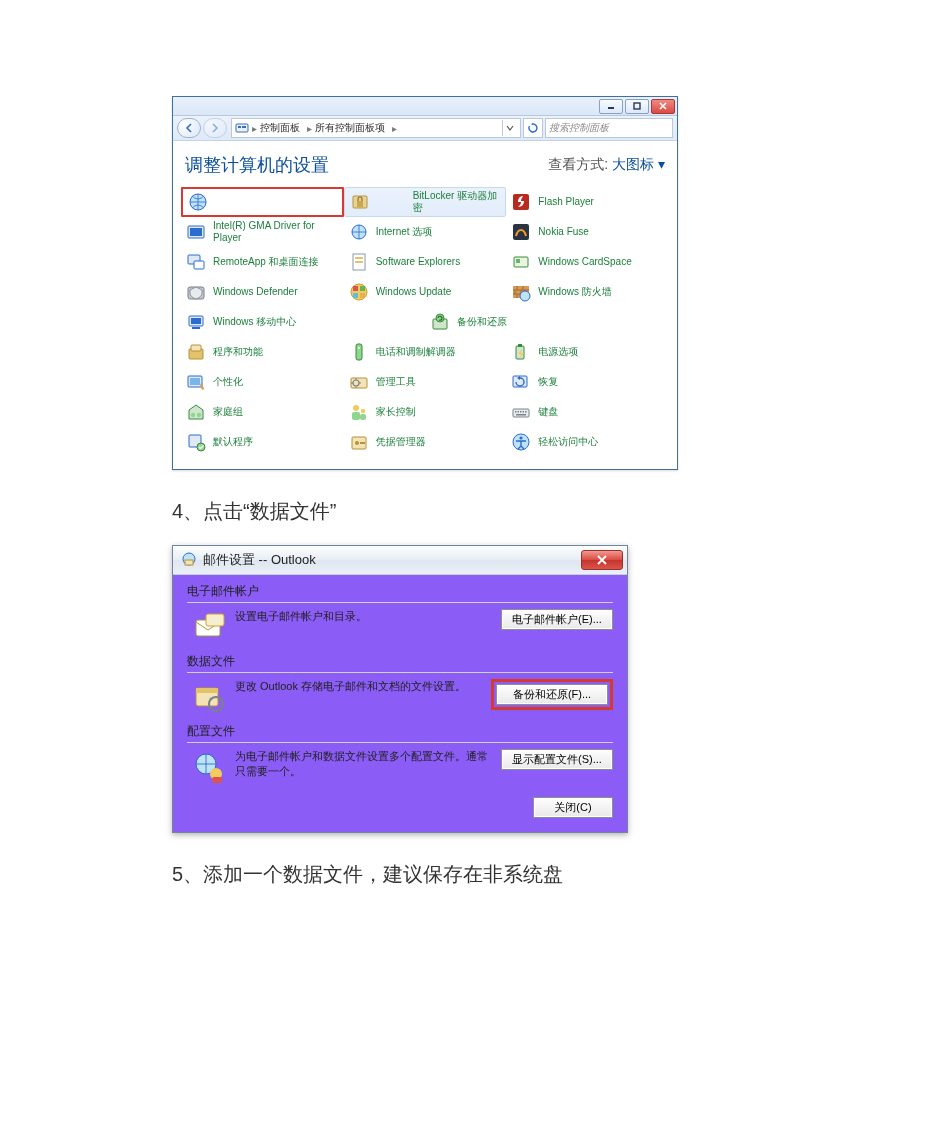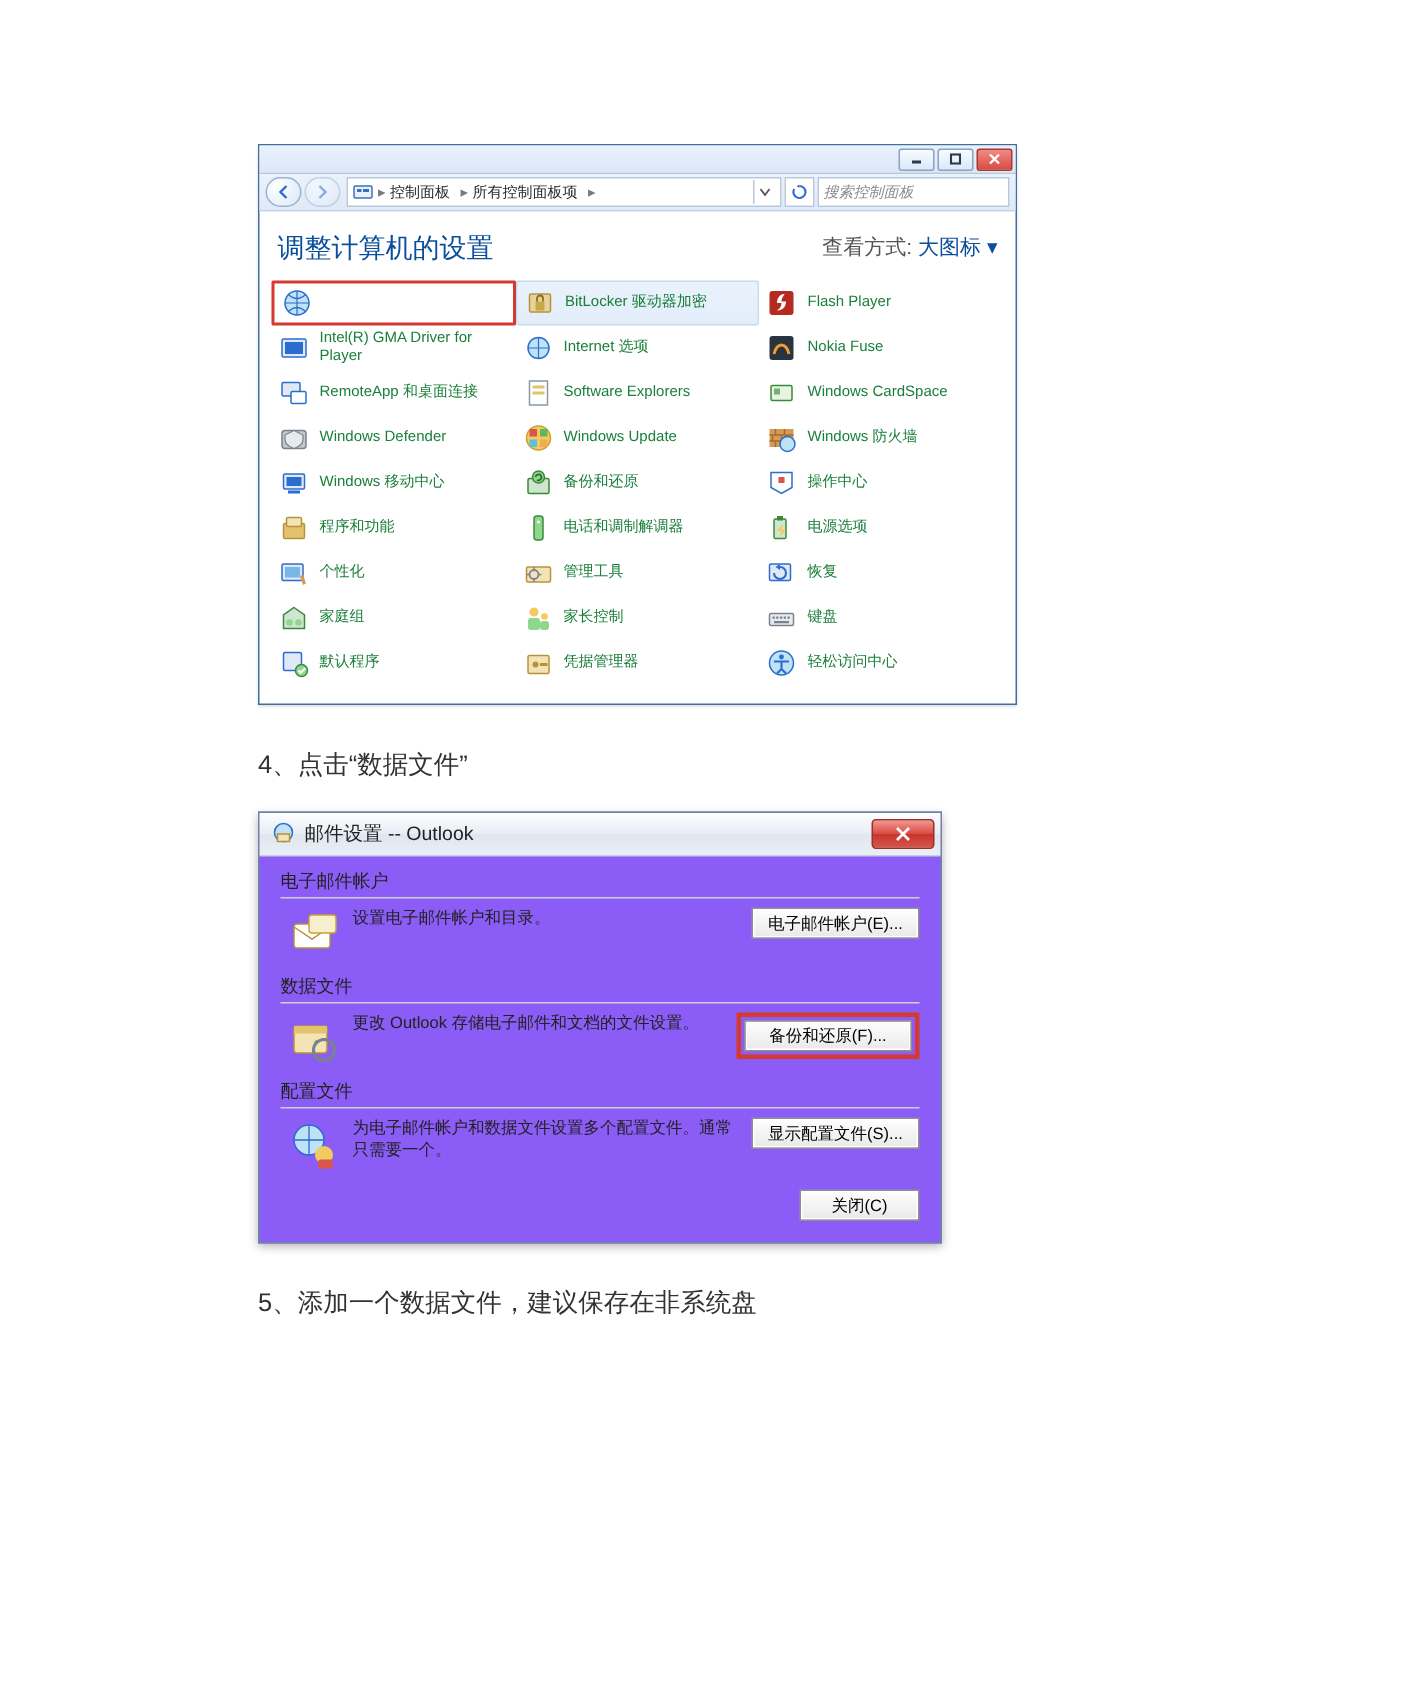--- a/index.html
+++ b/index.html
@@ -1,17 +1,17 @@
 <!DOCTYPE html>
 <html><head>
 <meta charset="utf-8">
 <style>
   html, body { margin:0; padding:0; background:#fff; font-family:"Microsoft YaHei","Segoe UI",Tahoma,Arial,sans-serif; color:#333; -webkit-font-smoothing:antialiased; }
   .page { width:945px; height:1123px; margin:0 auto; position:relative; box-sizing:border-box; padding:96px 0 0 172px; }
-  .caption { font-size:17px; color:#333; margin:28px 0 20px 0; }
+  .caption { font-size:20px; color:#333; margin:28px 0 20px 0; }
 
   
   .cp-window { width:504px; border:1px solid #3f6ea0; background:#fff; box-shadow:0 1px 2px rgba(0,0,0,.15); }
   .cp-titlebar { height:18px; background:linear-gradient(#e9f1fb,#dbe7f7); border-bottom:1px solid #b9c8dc; display:flex; justify-content:flex-end; align-items:center; padding:0 2px; }
   .cp-btn { width:22px; height:13px; margin-left:2px; border:1px solid #8aa2c2; border-radius:2px; background:linear-gradient(#f7fbff,#dce8f8); display:flex; align-items:center; justify-content:center; }
   .cp-btn svg { display:block; }
   .cp-close { background:linear-gradient(#f08a85,#d94b43); border-color:#a73a33; }
   .cp-navbar { height:24px; background:linear-gradient(#eaf2fb,#dfeaf8); border-bottom:1px solid #c5d3e6; display:flex; align-items:center; padding:0 4px; font-size:10px; color:#2a2a2a; }
   .cp-nav-btn { width:22px; height:18px; border:1px solid #9bb3d1; border-radius:10px; background:radial-gradient(circle at 30% 30%,#fff,#dbe7f7); display:flex; align-items:center; justify-content:center; margin-right:2px; }
   .cp-breadcrumb { flex:1; display:flex; align-items:center; height:18px; margin:0 2px; border:1px solid #b9c8dc; background:#fff; padding:0 3px; overflow:hidden; }
@@ -21,21 +21,21 @@
   .cp-refresh { width:18px; height:18px; border:1px solid #b9c8dc; background:#fff; display:flex; align-items:center; justify-content:center; margin-right:2px; color:#2b6cd0; }
   .cp-search { flex:0 0 120px; height:18px; border:1px solid #b9c8dc; background:#fff; display:flex; align-items:center; padding:0 3px; color:#8b8b8b; font-style:italic; }
   .cp-search span { font-style:italic; }
   .cp-header { display:flex; justify-content:space-between; align-items:center; padding:12px 12px 6px 12px; }
   .cp-header-title { color:#0b4e9b; font-size:18px; }
   .cp-header-right { font-size:14px; color:#0b4e9b; }
   .cp-header-right .lbl { color:#555; margin-right:4px; }
   .cp-grid { padding:4px 8px 12px 8px; }
   .cp-row { display:flex; }
   .cp-cell { flex:1 1 33.33%; display:flex; align-items:center; min-height:30px; padding:2px 4px; box-sizing:border-box; }
-  .cp-cell.hi { background:linear-gradient(#eaf2fb,#e2edfa); border:1px solid #c9d8ee; border-radius:2px; }
+  .cp-cell.hi { background:linear-gradient(#eaf2fb,#e2edfa); border:1px solid #c9d8ee; border-radius:2px;gap:36px; }
   .cp-cell.redbox { border:2px solid #d43a2f; border-radius:1px; }
   .cp-icon { width:22px; height:22px; flex:0 0 22px; margin-right:6px; display:flex; align-items:center; justify-content:center; }
   .cp-label { font-size:10px; color:#1a7f3a; line-height:12px; }
   a.cp-label { text-decoration:none; }
 
   
   .mail-dialog { width:454px; border:1px solid #6e879f; background:#8b5cf6; box-shadow:0 2px 6px rgba(0,0,0,.3); }
   .mail-titlebar { height:28px; background:linear-gradient(#fdfefe,#e8eef5 48%,#dfe6ef 52%,#eaf0f7); border-bottom:1px solid #c7cfd8; display:flex; align-items:center; padding:0 4px 0 8px; font-size:13px; color:#222; }
   .mail-titlebar .glyph { margin-right:6px; }
   .mail-titlebar .spacer { flex:1; }
@@ -263,29 +263,20 @@
         <div class="cp-cell">
           <div class="cp-icon">
             <svg width="20" height="20">
                 <rect x="3" y="7" width="14" height="10" rx="1" fill="#cfe5cf" stroke="#3a8a3a"></rect>
                 <circle cx="10" cy="6" r="4" fill="#8fd68f" stroke="#3a8a3a"></circle>
                 <path d="M8 6 a2 2 0 1 1 1 2" fill="none" stroke="#2a6a2a" stroke-width="1.2"></path>
               </svg>
           </div>
           <a class="cp-label">备份和还原</a>
         </div>
-        <div class="cp-cell">
-          <div class="cp-icon">
-            <svg width="20" height="20">
-                <path d="M3 3 h14 v10 l-7 4 l-7 -4 z" fill="#fff" stroke="#2b6cd0"></path>
-                <rect x="8" y="6" width="4" height="4" fill="#d9534f"></rect>
-              </svg>
-          </div>
-          <a class="cp-label">操作中心</a>
-        </div>
       </div>
 
       <div class="cp-row">
         <div class="cp-cell">
           <div class="cp-icon">
             <svg width="20" height="20">
                 <rect x="3" y="7" width="14" height="10" rx="1" fill="#e2c26a" stroke="#b6923c"></rect>
                 <rect x="5" y="3" width="10" height="6" rx="1" fill="#f3e3b5" stroke="#b6923c"></rect>
               </svg>
           </div>

